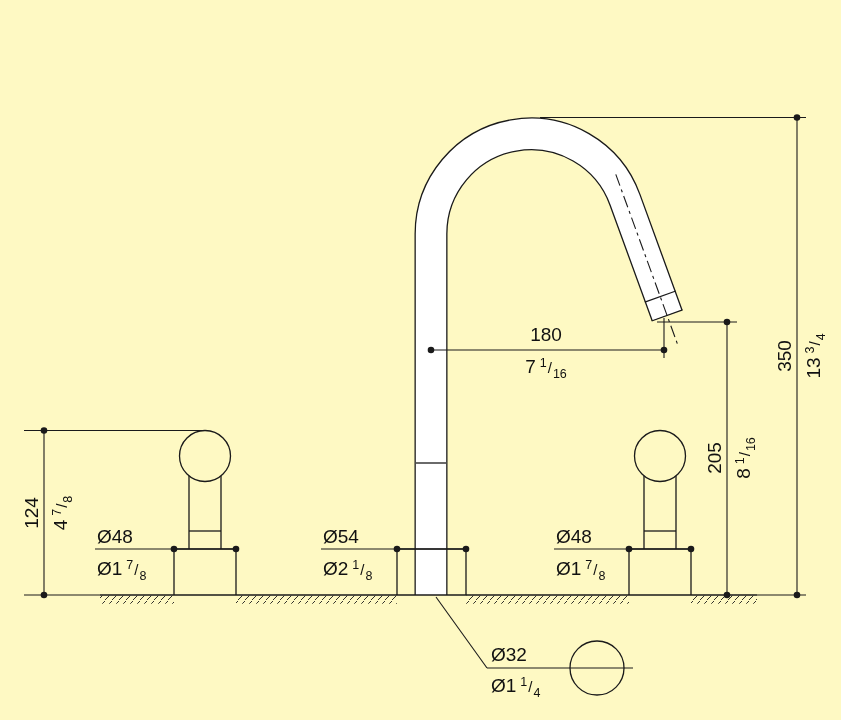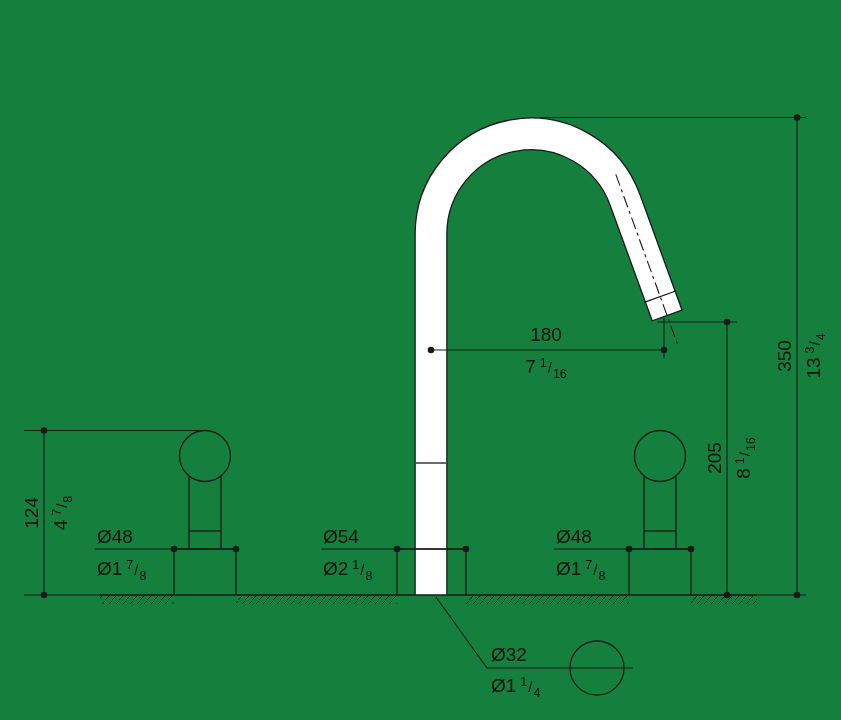--- a/index.html
+++ b/index.html
@@ -1,16 +1,16 @@
 <!DOCTYPE html>
 <html><head>
 <meta charset="utf-8">
 <style>
   html,body{margin:0;padding:0;background:#ffffff;}
-  .stage{position:relative;width:841px;height:720px;background:#15803d;overflow:hidden;}
+  .stage{position:relative;width:841px;height:720px;background:#fef9c3;overflow:hidden;}
   svg{display:block;}
   .ln{stroke:#1a1a1a;stroke-width:1.3;fill:none;}
   .thin{stroke-width:1.1;}
   .dot{fill:#1a1a1a;stroke:none;}
   .tube-outer{stroke:#1a1a1a;stroke-width:33;fill:none;}
   .tube-inner{stroke:#ffffff;stroke-width:30.4;fill:none;}
   .dashdot{stroke:#1a1a1a;stroke-width:1.1;fill:none;stroke-dasharray:12 4 3 4;}
   .hatchline{stroke:#1a1a1a;stroke-width:0.9;}
   .t{font-family:"Liberation Sans","DejaVu Sans",sans-serif;font-size:19px;fill:#111111;}
   .fr{font-size:12.5px;}

